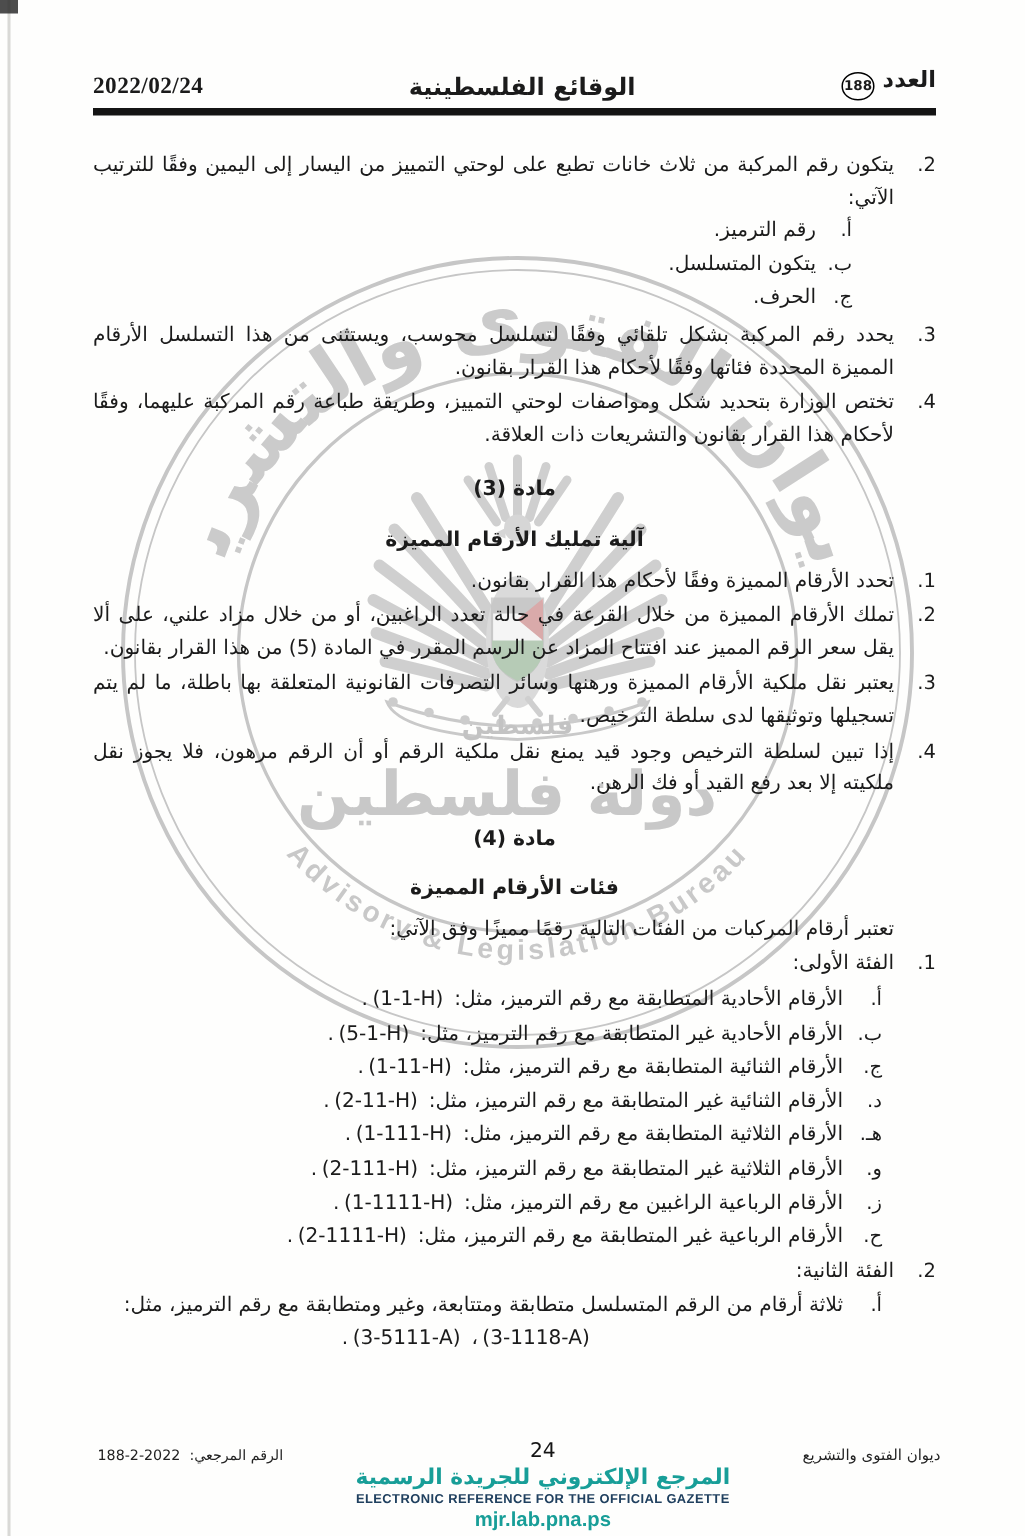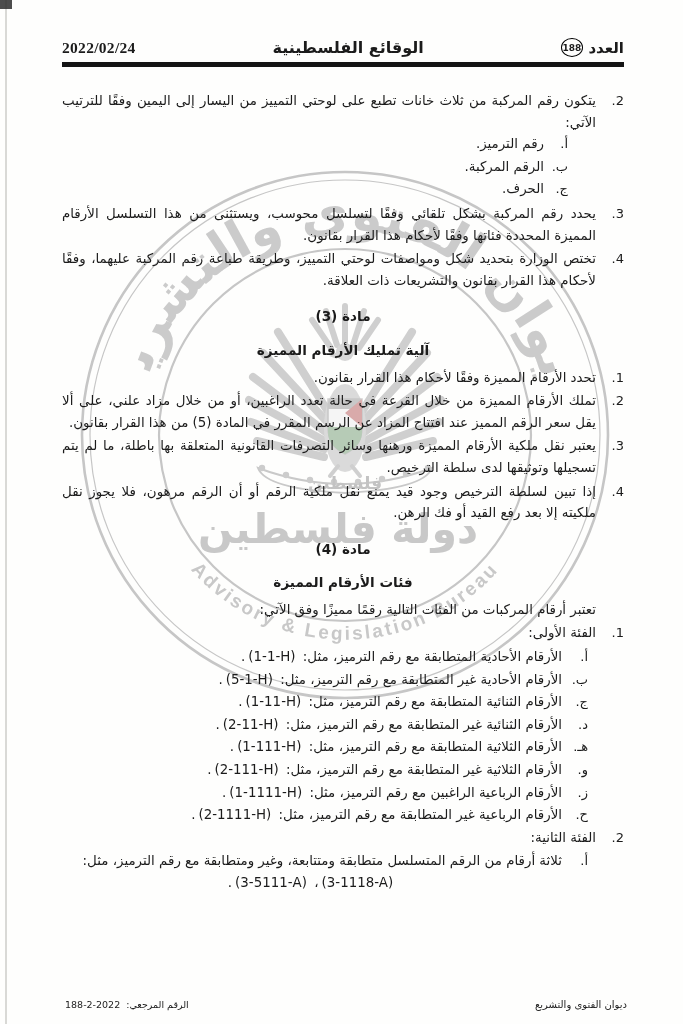--- a/index.html
+++ b/index.html
@@ -13,40 +13,40 @@
   .scan-corner{position:absolute;left:0;top:0;width:12px;height:9px;background:#2e2e2e;opacity:.85;}
   .wm{position:absolute;left:0;top:0;z-index:0;}
   .content{position:relative;z-index:1;padding:0 59px 0 62px;}
 
   
   .hd{display:flex;justify-content:space-between;align-items:flex-end;padding-top:38px;}
   .hd-date{font-family:"Liberation Serif",serif;font-weight:bold;font-size:15.5px;letter-spacing:.3px;}
   .hd-title{font-weight:bold;font-size:16px;direction:rtl;}
   .hd-issue{display:flex;align-items:center;gap:5px;direction:rtl;font-weight:bold;font-size:15px;}
   .issue-circle{border:1.7px solid #000;border-radius:50%;font-size:9px;font-weight:bold;
-    min-width:17px;height:15px;display:flex;align-items:center;justify-content:center;padding:1px;}
+    min-width:17px;height:15px;display:flex;align-items:center;justify-content:center;padding:1px;margin-top:10px;}
   .rule{height:5px;background:#141414;margin-top:5px;}
 
   
   main{direction:rtl;text-align:justify;font-size:13.4px;line-height:21.6px;margin-top:23px;}
   .li{display:flex;margin-bottom:2px;}
   .li .num{flex:0 0 28px;font-size:13px;}
   .li .tx{flex:1;}
   .sub{margin-right:36px;margin-bottom:1px;}
   .sub .num{flex:0 0 26px;}
   .sub2{margin-right:64px;margin-bottom:1px;}
   .sub2 .num{flex:0 0 24px;}
   .art-title{font-weight:bold;font-size:13.6px;text-align:center;margin:15px 0 0;}
   .art-sub{font-weight:bold;font-size:13.6px;text-align:center;margin:12px 0 5px;}
   .intro{padding-right:28px;margin-bottom:2px;}
   .ltr{direction:ltr;unicode-bidi:isolate;margin:0 3px;}
   .codes{text-align:center;}
 
   
-  .footer{position:absolute;left:0;right:0;bottom:14px;z-index:1;
+  .footer{position:absolute;left:0;right:0;bottom:2px;z-index:1;
     display:flex;justify-content:space-between;align-items:flex-start;padding:0 56px 0 62px;}
   .f-left{font-size:9.5px;direction:rtl;padding-top:6px;color:#222;}
   .f-right{font-size:10px;direction:rtl;padding-top:6px;color:#222;}
   .f-center{text-align:center;line-height:1.25;}
   .f-page{font-size:13.5px;color:#151515;}
   .f-ar{font-weight:bold;font-size:14.5px;direction:rtl;}
   .f-en{font-weight:bold;font-size:8.6px;letter-spacing:.3px;font-family:"Liberation Sans",sans-serif;}
   .f-url{font-weight:bold;font-size:13.5px;font-family:"Liberation Sans",sans-serif;}
 </style>
 </head>
@@ -151,21 +151,21 @@
       <span class="num">2.</span>
       <div class="tx">
         <span>يتكون رقم المركبة من ثلاث خانات تطبع على لوحتي التمييز من اليسار إلى اليمين وفقًا للترتيب الآتي:</span>
         <div>
             <div class="li sub2" style="margin-right:28px;">
             <span class="num">أ.</span>
             <div class="tx">رقم الترميز.</div>
           </div>
             <div class="li sub2" style="margin-right:28px;">
             <span class="num">ب.</span>
-            <div class="tx">الرقم المركبة.</div>
+            <div class="tx">يتكون المتسلسل.</div>
           </div>
             <div class="li sub2" style="margin-right:28px;">
             <span class="num">ج.</span>
             <div class="tx">الحرف.</div>
           </div>
           </div>
       </div>
     </div>
 
     <div class="li">
@@ -281,14 +281,20 @@
     </div>
 
   </main>
 </div>
 
 <div class="footer">
   <div class="f-left">
     <span>الرقم المرجعي:</span>
     <span class="ltr">188-2-2022</span>
   </div>
+  <div class="f-center">
+    <div class="f-page">24</div>
+    <div class="f-ar" id="f-ar" style="color: rgb(24, 158, 152);">المرجع الإلكتروني للجريدة الرسمية</div>
+    <div class="f-en" id="f-en" style="color: rgb(32, 64, 95);">ELECTRONIC REFERENCE FOR THE OFFICIAL GAZETTE</div>
+    <div class="f-url" id="f-url" style="color: rgb(24, 158, 152);">mjr.lab.pna.ps</div>
+  </div>
   <div class="f-right">ديوان الفتوى والتشريع</div>
 </div>
 
 </body></html>

